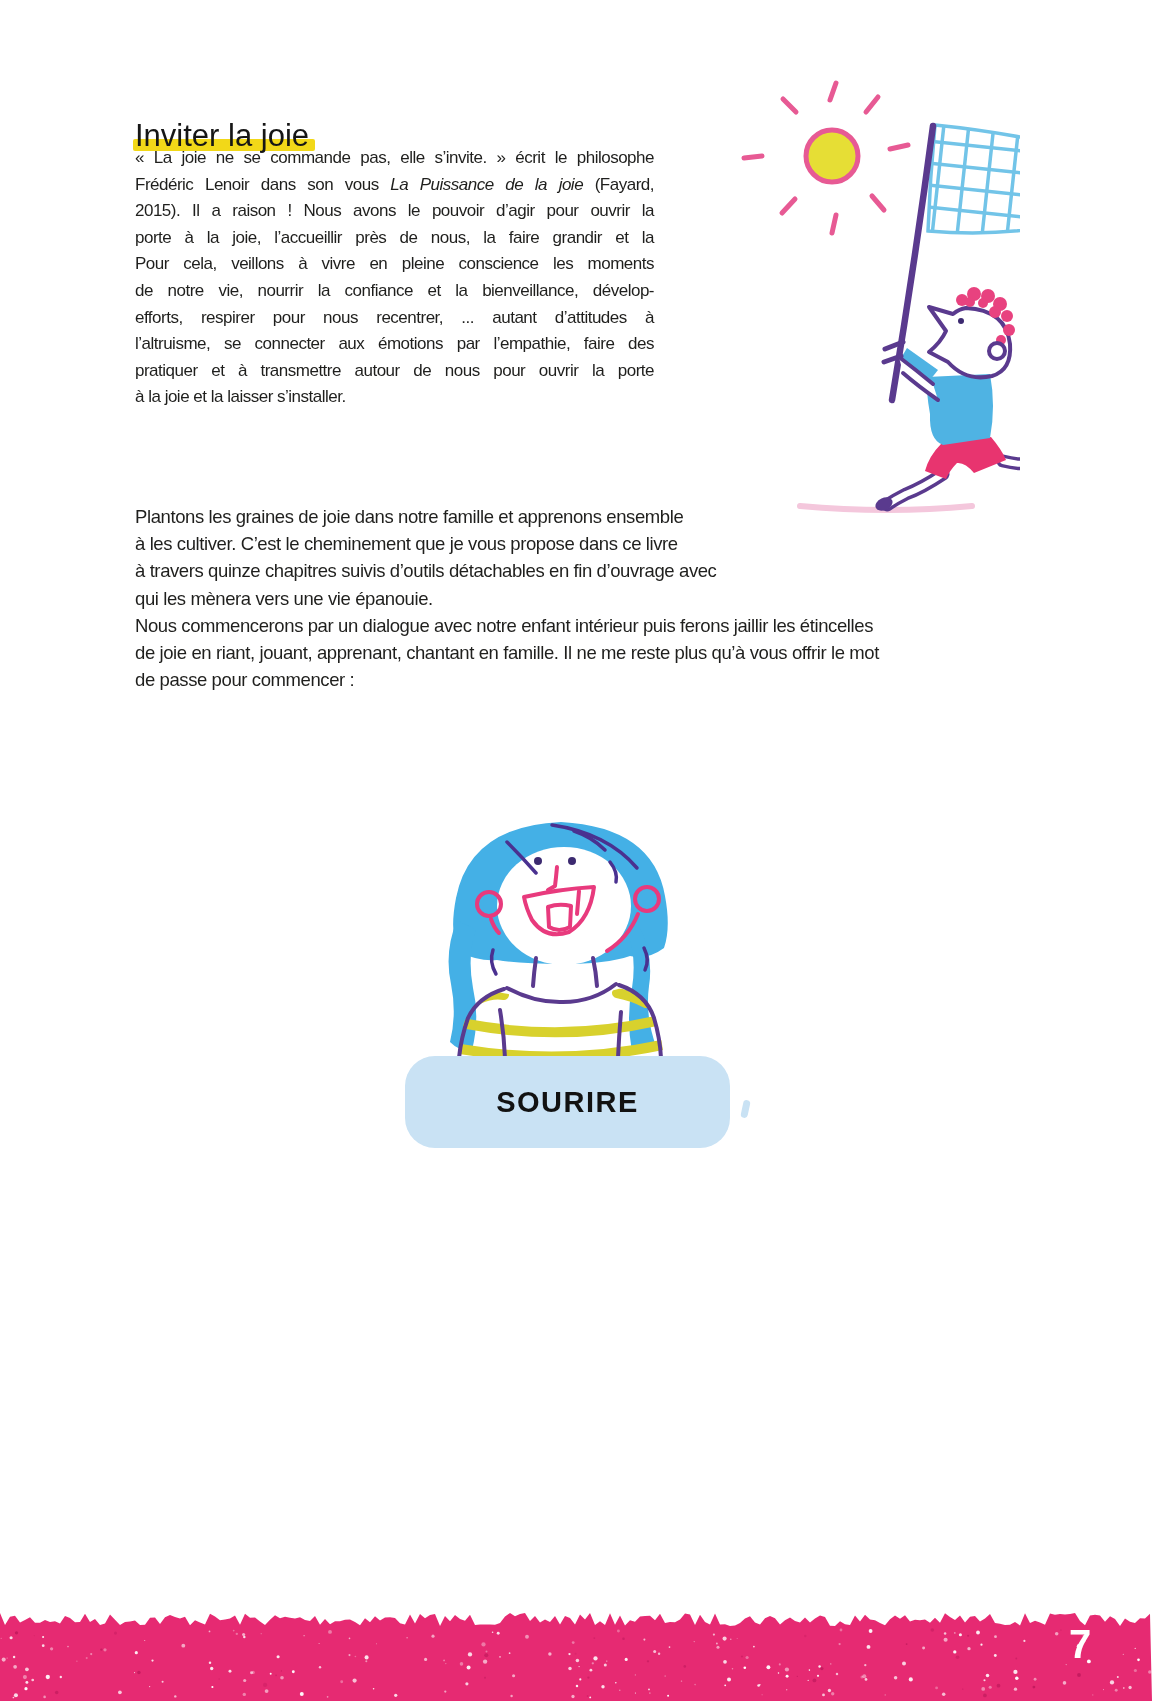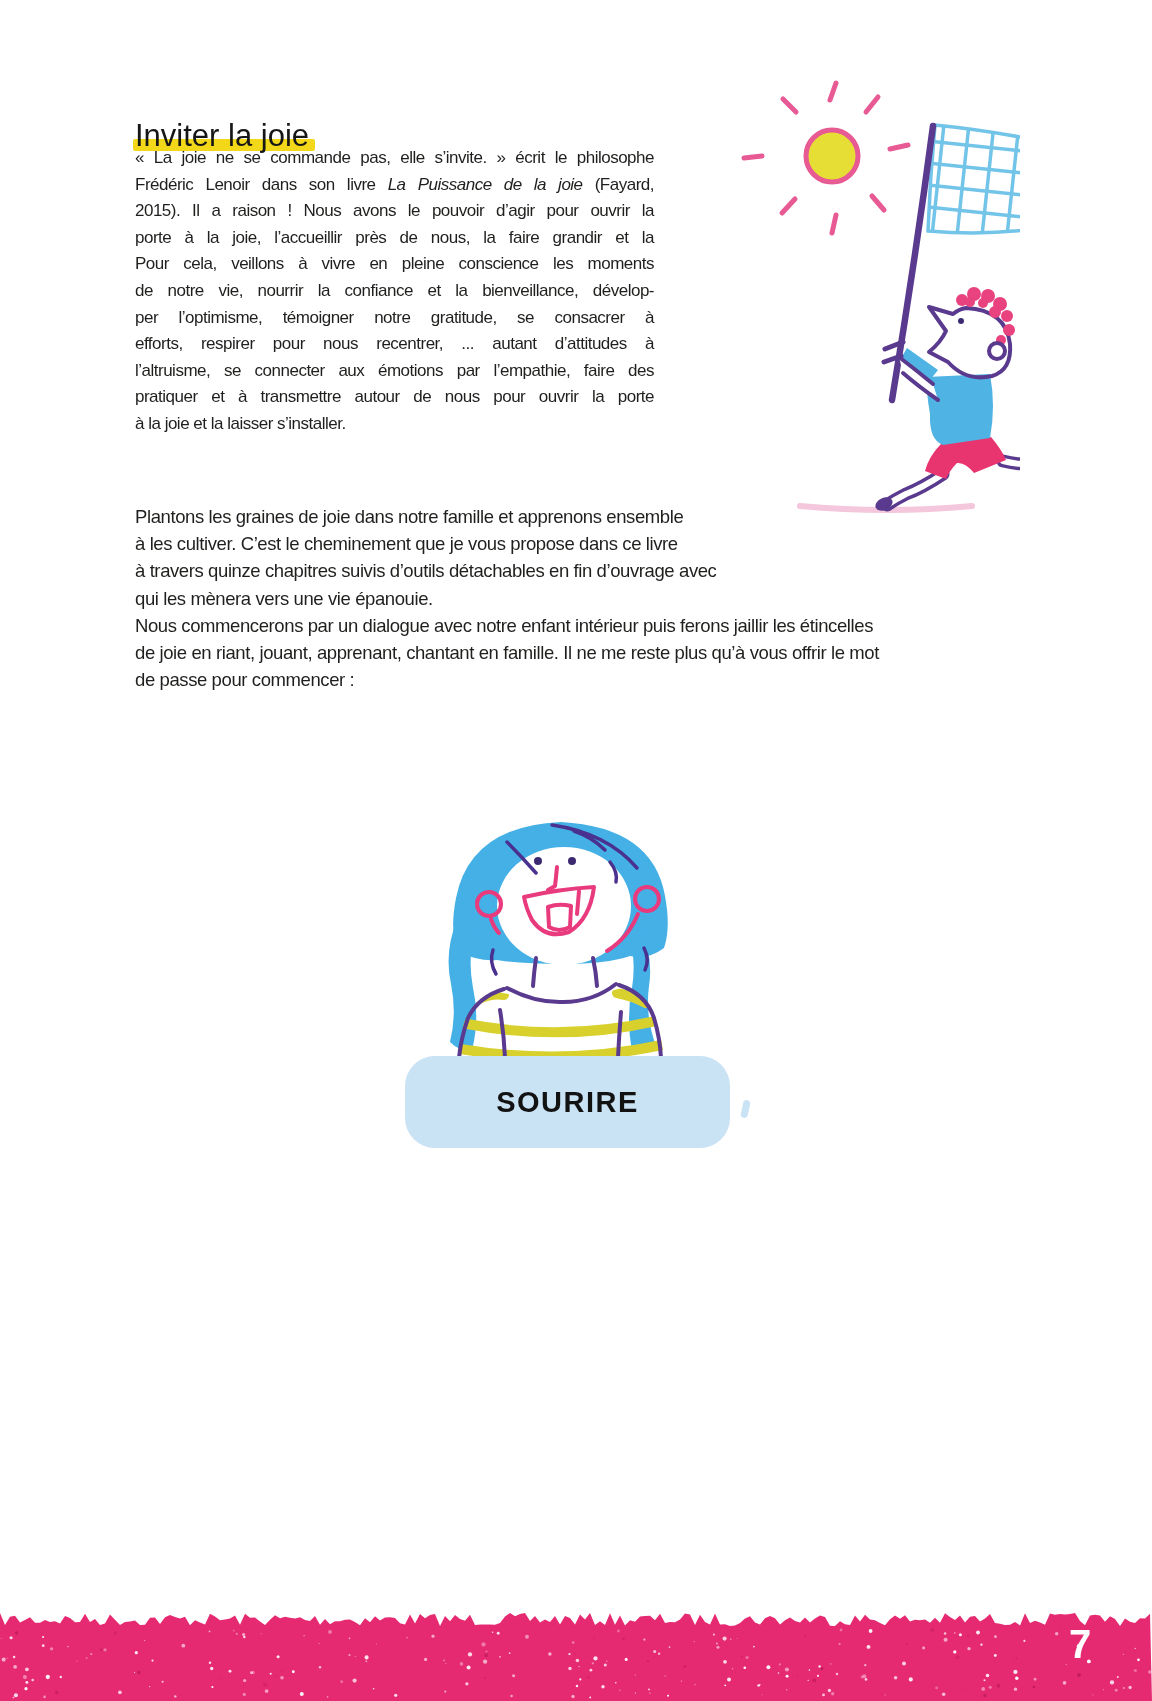--- a/index.html
+++ b/index.html
@@ -47,26 +47,25 @@
 </style>
 </head>
 <body>
 
 <div id="page">
 
   <h1 class="title"><span class="tspan"><span>Inviter la joie</span><i class="hl-bar"></i></span></h1>
 
   <div class="p1">
     <div class="tl j">« La joie ne se commande pas, elle s’invite. » écrit le philosophe</div>
-    <div class="tl j"><span>Frédéric Lenoir dans son livre </span><em>La Puissance de la joie</em><span> (Fayard,</span></div>
+    <div class="tl j"><span>Frédéric Lenoir dans son vous </span><em>La Puissance de la joie</em><span> (Fayard,</span></div>
     <div class="tl j">2015). Il a raison ! Nous avons le pouvoir d’agir pour ouvrir la</div>
     <div class="tl j">porte à la joie, l’accueillir près de nous, la faire grandir et la</div>
     <div class="tl j">Pour cela, veillons à vivre en pleine conscience les moments</div>
     <div class="tl j">de notre vie, nourrir la confiance et la bienveillance, dévelop-</div>
-    <div class="tl j">per l’optimisme, témoigner notre gratitude, se consacrer à</div>
     <div class="tl j">efforts, respirer pour nous recentrer, ... autant d’attitudes à</div>
     <div class="tl j">l’altruisme, se connecter aux émotions par l’empathie, faire des</div>
     <div class="tl j">pratiquer et à transmettre autour de nous pour ouvrir la porte</div>
     <div class="tl">à la joie et la laisser s’installer.</div>
   </div>
 
   <div class="p2">
     <div class="tl">Plantons les graines de joie dans notre famille et apprenons ensemble</div>
     <div class="tl">à les cultiver. C’est le cheminement que je vous propose dans ce livre</div>
     <div class="tl">à travers quinze chapitres suivis d’outils détachables en fin d’ouvrage avec</div>

